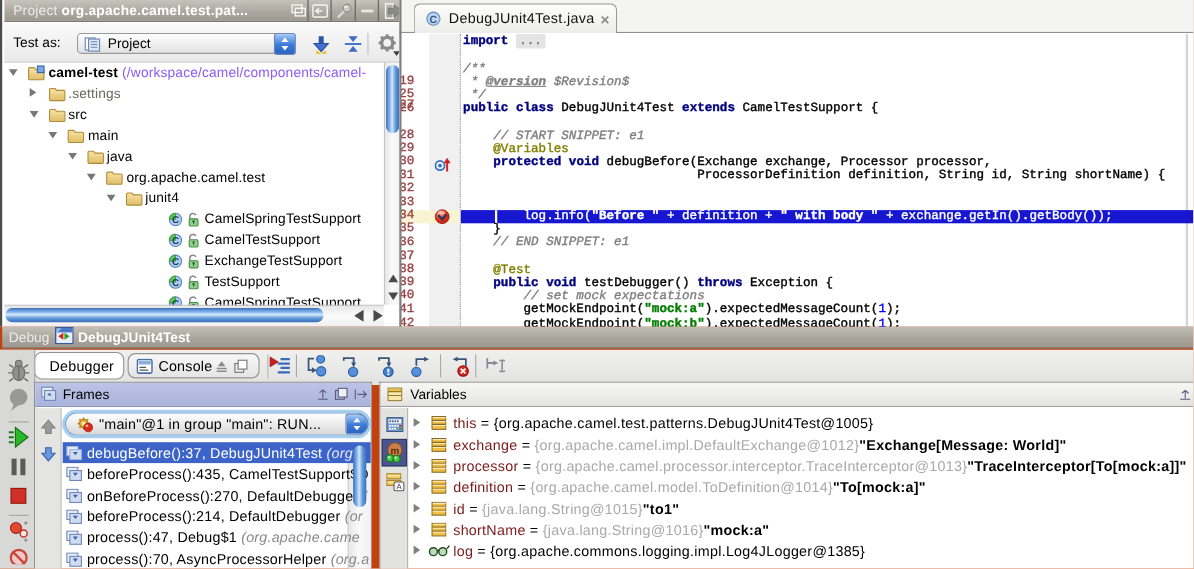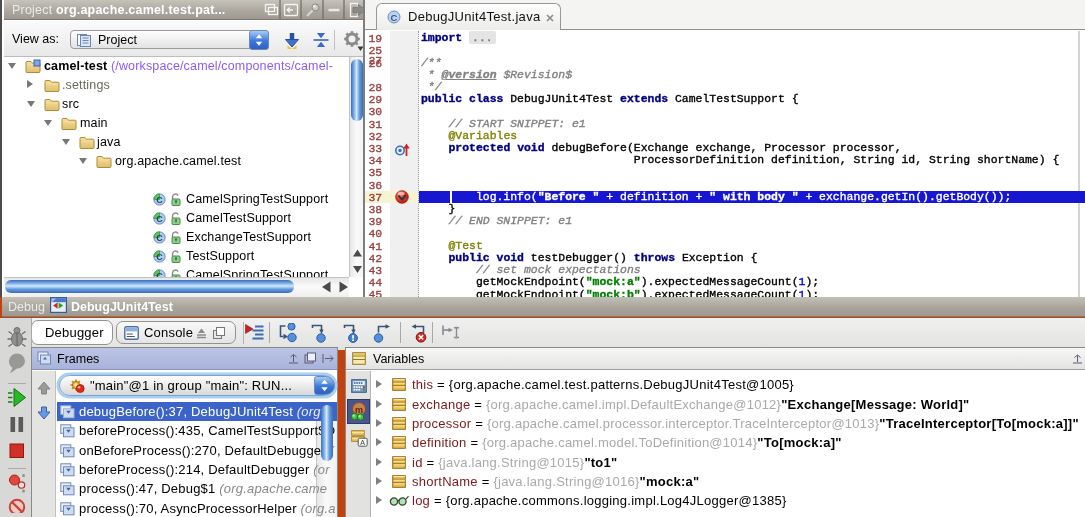--- a/index.html
+++ b/index.html
@@ -25,21 +25,21 @@
   background:linear-gradient(90deg,#3a6db8,#85b5ef 28%,#d3e8fc 46%,#6198da 72%,#3a6db8); }
 .aqua-h { position:absolute; height:12px; border-radius:6px;
   background:linear-gradient(#3a6db8,#85b5ef 28%,#d3e8fc 46%,#6198da 72%,#3a6db8); }
 
 #editor { position:absolute; left:363px; top:0; width:722px; height:297px; background:#fff; }
 #tabbar { position:absolute; left:0; top:0; width:722px; height:30px; background:#f4f4f2; border-bottom:1px solid #909090; }
 #tab1 { position:absolute; left:13px; top:3px; width:185px; height:27px; background:linear-gradient(#fdfdfd,#ececea);
   border:1px solid #989898; border-bottom:none; border-radius:6px 6px 0 0; font-size:13px; letter-spacing:0.3px; color:#111; }
 #gutter { position:absolute; left:0; top:31px; width:56px; height:266px; background:#fff; }
 #iconstrip { position:absolute; left:27px; top:31px; width:29px; height:266px; background:#f0f0f0; border-right:1px dotted #999; }
-.ln { position:absolute; left:0; width:24.5px; text-align:center; color:#994444; font:11.45px "Liberation Mono", monospace; -webkit-text-stroke:0.35px currentColor; }
+.ln { position:absolute; left:0; width:24.5px; text-align:left; color:#994444; font:11.45px "Liberation Mono", monospace;margin-top:35px; -webkit-text-stroke:0.35px currentColor; }
 .cl { position:absolute; left:58px; white-space:pre; font:11.45px/12.2px "Liberation Mono", monospace; color:#000; -webkit-text-stroke:0.35px currentColor; }
 .kw { color:#000080; font-weight:bold; }
 .cm { color:#808080; font-style:italic; }
 .an { color:#808000; }
 .st { color:#008000; font-weight:bold; }
 .nm { color:#0000ff; }
 .fold { background:#e4e4e4; color:#777; border-radius:2px; padding:0 3px; }
 #hl37 { position:absolute; left:56px; width:666px; background:#1717d2; }
 
 #debug { position:absolute; left:0; top:297px; width:1085px; height:268px; background:#c2410c;}
@@ -88,21 +88,21 @@
             <circle cx="58.3" cy="6.3" r="1.3" fill="#f2f2ee"></circle>
           </g>
       <rect x="72" y="8.5" width="12" height="3" rx="1.5" fill="#e8e8e4" stroke="#a8a8a4" stroke-width="0.5"></rect>
       <g>
             <rect x="94.5" y="3.5" width="7" height="13" fill="none" stroke="#f4f4f2" stroke-width="1.3"></rect>
             <path d="M110 10 l-8-5.5 v3 h-5 v5 h5 v3z" fill="#8a8a86" stroke="#6e6a62" stroke-width="0.6"></path>
           </g>
     </svg>
   </div>
   <div id="proj-toolbar">
-    <span class="abs" style="left:8px;top:11px;font-size:12.5px;color:#000">View as:</span>
+    <span class="abs" style="left:8px;top:11px;font-size:12.5px;color:#000">Test as:</span>
     <div class="abs" style="left:66px;top:9px;width:198px;height:19px;border:1px solid #9a9a9a;border-radius:4px;background:linear-gradient(#fff,#e2e2e2);">
       <svg class="abs" style="left:5px;top:2px" width="16" height="15" viewBox="0 0 16 15">
         <rect x="1.5" y="1.5" width="9" height="11" fill="#fdfdfd" stroke="#6b86b2"></rect>
         <rect x="4.5" y="2.5" width="10" height="11" fill="#dce6f5" stroke="#6b86b2"></rect>
         <path d="M6.5 5 h6 M6.5 7.5 h6 M6.5 10 h6" stroke="#6b86b2"></path>
       </svg>
       <span class="abs" style="left:27px;top:2px;font-size:12.5px;color:#000">Project</span>
       <div class="abs" style="left:178px;top:-1px;width:20px;height:20px;border-radius:3px;background:linear-gradient(#a6cbf6,#3b79d8 55%,#2c62c4);border:1px solid #6a88b8;">
         <svg width="18" height="18" viewBox="0 0 18 18">
               <path d="M9 3.2 l3.2 4 h-6.4z" fill="#fff"></path>
@@ -186,20 +186,28 @@
           </svg>
           <span style="position:absolute;left:111px">org.apache.camel.test</span>
         </div>
 <div class="trow" style="top:76.0px">
           <span class="tri-o" style="left:58px"></span>
           <svg class="abs" style="left:75px;top:2px" width="16" height="15" viewBox="0 0 16 15">
             <path d="M1 3.5 a1 1 0 0 1 1-1 h4 l1.5 1.7 h6.5 a1 1 0 0 1 1 1 v7.3 a1 1 0 0 1 -1 1 h-12 a1 1 0 0 1 -1-1 z" fill="url(#fg)" stroke="#b08c38" stroke-width="1"></path>
             <path d="M2.5 6 h11" stroke="#f2dea2" stroke-width="1" fill="none"></path>
           </svg>
           <span style="position:absolute;left:93px">java</span>
+        </div>
+<div class="trow" style="top:113.9px">
+          <span class="tri-o" style="left:93px"></span>
+          <svg class="abs" style="left:110px;top:2px" width="16" height="15" viewBox="0 0 16 15">
+            <path d="M1 3.5 a1 1 0 0 1 1-1 h4 l1.5 1.7 h6.5 a1 1 0 0 1 1 1 v7.3 a1 1 0 0 1 -1 1 h-12 a1 1 0 0 1 -1-1 z" fill="url(#fg)" stroke="#b08c38" stroke-width="1"></path>
+            <path d="M2.5 6 h11" stroke="#f2dea2" stroke-width="1" fill="none"></path>
+          </svg>
+          <span style="position:absolute;left:128px">junit4</span>
         </div>
 <div class="trow" style="top:132.8px">
           <svg class="abs" style="left:149px;top:3px" width="13" height="13" viewBox="0 0 13 13">
             <circle cx="6.5" cy="6.5" r="5.6" fill="#aecdf2" stroke="#6088c0"></circle>
             <path d="M6.5 6.5 L6.5 0.9 A5.6 5.6 0 0 0 0.9 6.5 z" fill="#58c858" stroke="#3a9a3a" stroke-width="0.8"></path>
             <text x="6.6" y="9.8" font-size="9" font-family="Liberation Sans" font-weight="bold" fill="#26425e" text-anchor="middle">C</text>
           </svg>
           <svg class="abs" style="left:166px;top:3px" width="12" height="14" viewBox="0 0 12 14">
             <path d="M2.5 6 v-2.2 a3 3 0 0 1 5.6-1.2" fill="none" stroke="#8a8a8a" stroke-width="1.4"></path>
             <rect x="2" y="6" width="8" height="6.5" rx="1" fill="#8ed08e" stroke="#4a8a4a"></rect>

